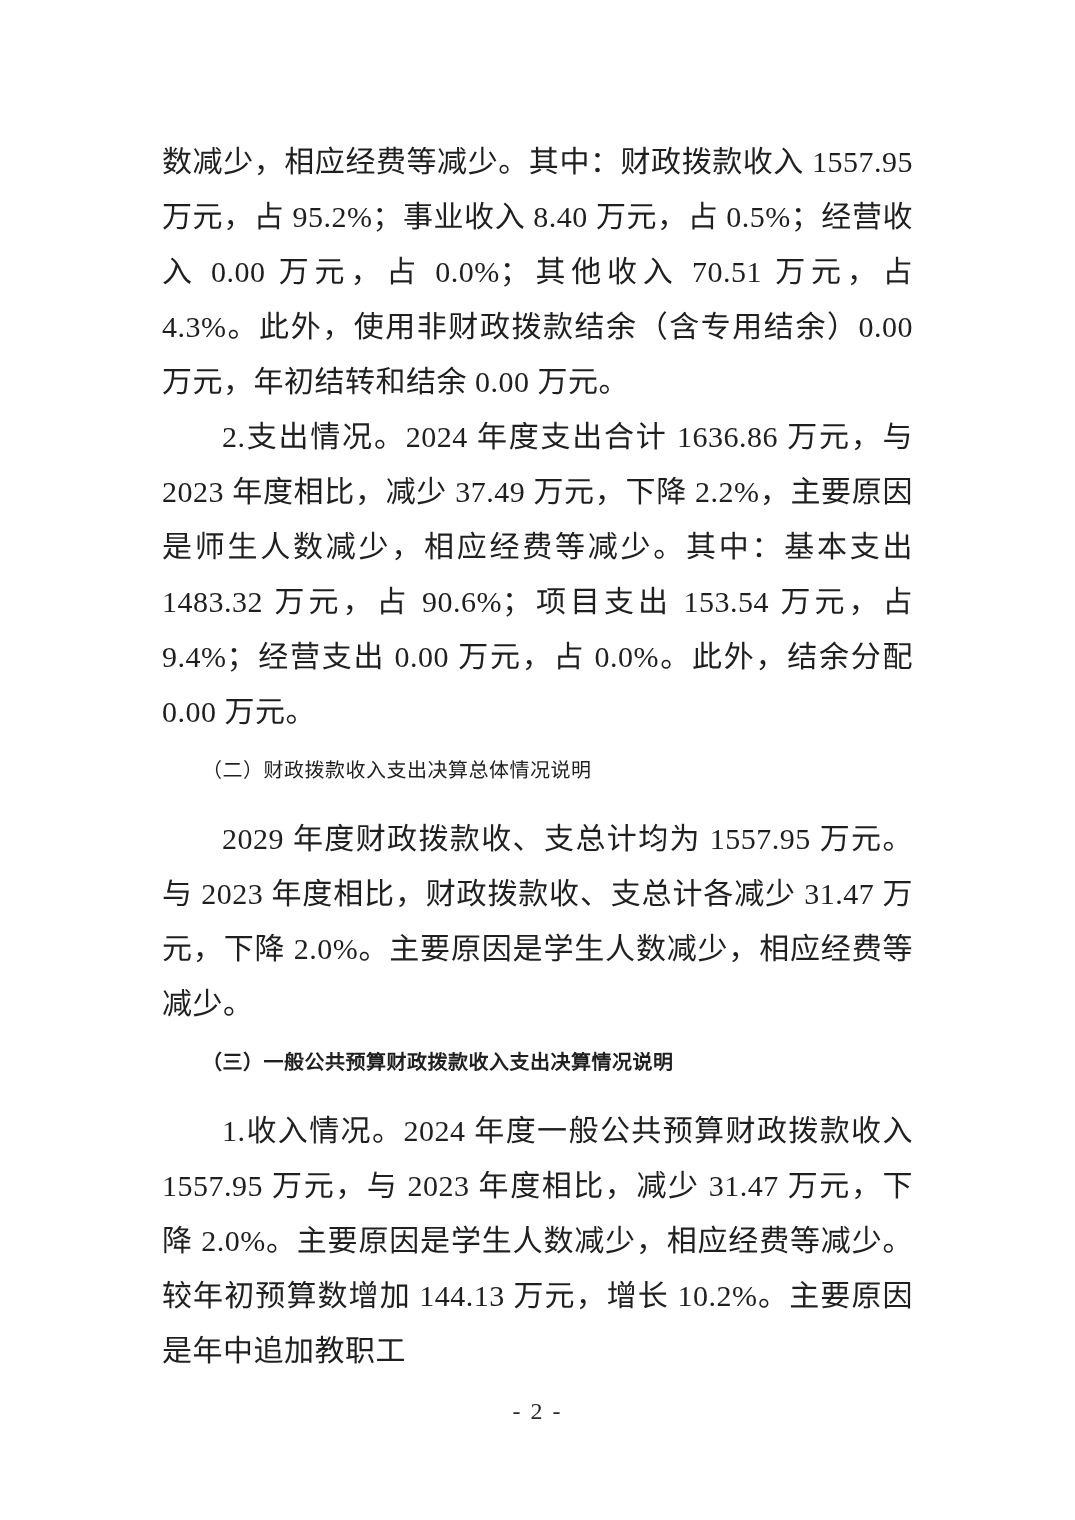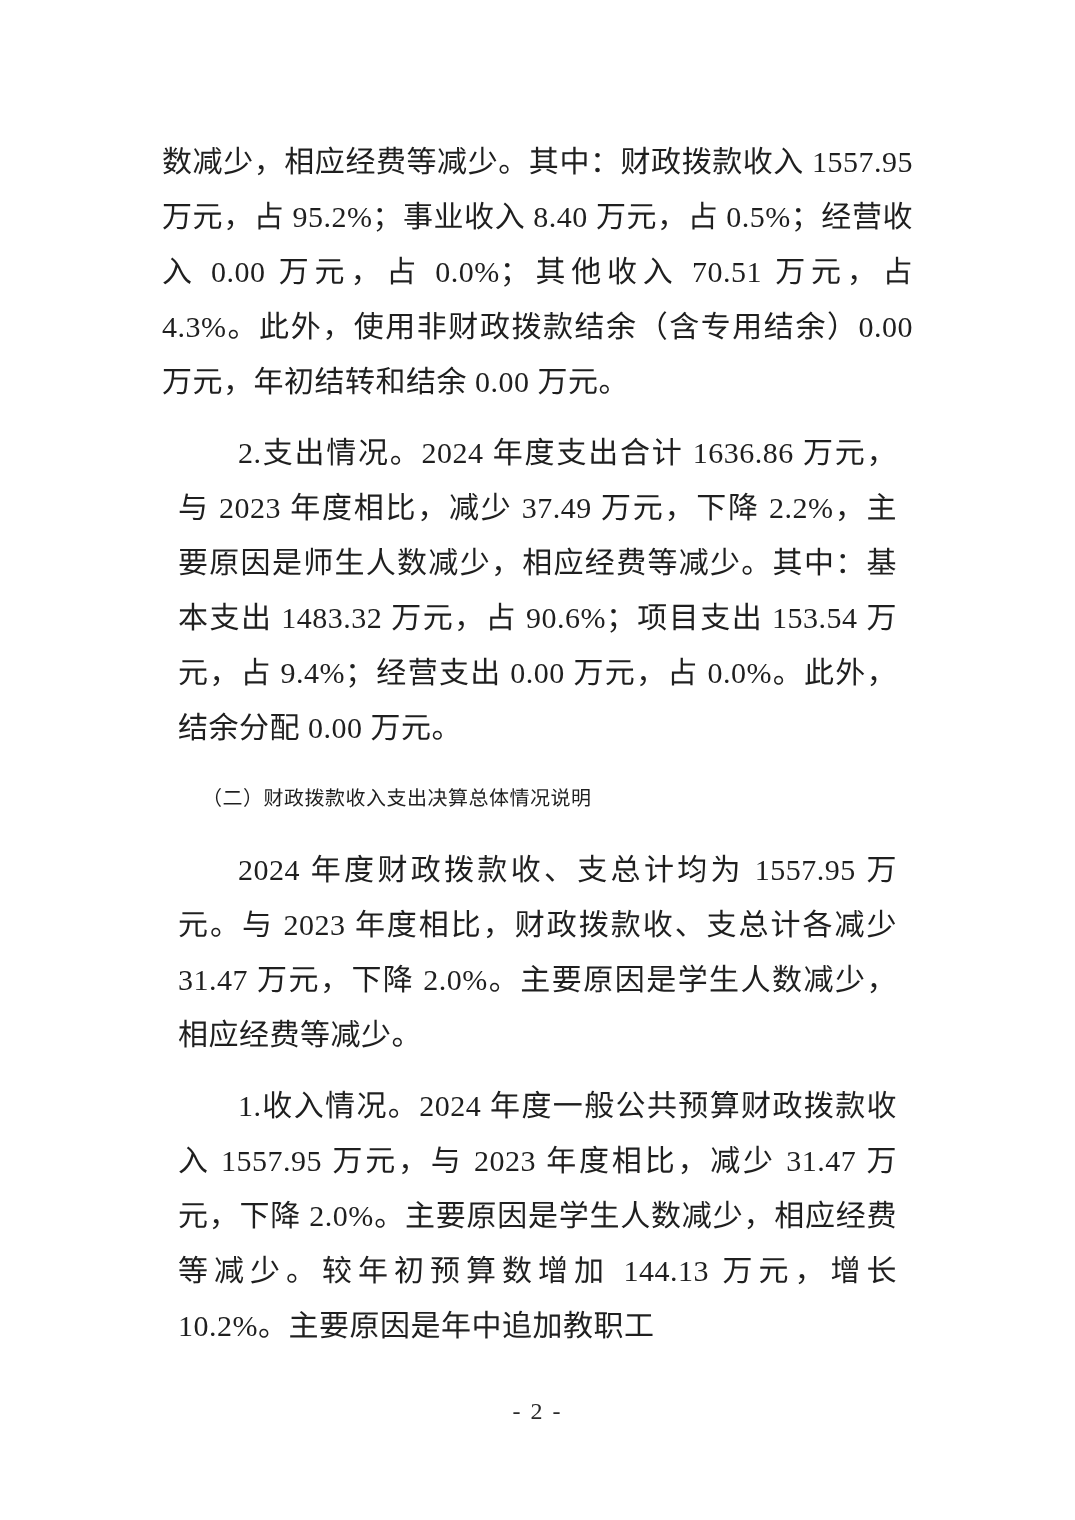--- a/index.html
+++ b/index.html
@@ -20,21 +20,21 @@
     position: absolute;
     top: 134px;
     left: 162px;
     width: 751px;
     font-size: 30px;
     line-height: 55px;
     text-align: justify;
     letter-spacing: 0.5px;
   }
   .para {
-    margin: 16px;
+    margin: 0;
     text-indent: 2em;
   }
   .para-continuation {
     margin: 0;
     text-indent: 0;
   }
   .section-heading {
     margin: 4px 0 13px 0;
     text-indent: 2em;
     font-size: 20px;
@@ -62,21 +62,22 @@
 <div class="page">
   <div class="content">
 
     <p class="para-continuation">数减少，相应经费等减少。其中：财政拨款收入 1557.95 万元，占 95.2%；事业收入 8.40 万元，占 0.5%；经营收入 0.00 万元，占 0.0%；其他收入 70.51 万元，占 4.3%。此外，使用非财政拨款结余（含专用结余）0.00 万元，年初结转和结余 0.00 万元。</p>
 
     <p class="para">2.支出情况。2024 年度支出合计 1636.86 万元，与 2023 年度相比，减少 37.49 万元，下降 2.2%，主要原因是师生人数减少，相应经费等减少。其中：基本支出 1483.32 万元，占 90.6%；项目支出 153.54 万元，占 9.4%；经营支出 0.00 万元，占 0.0%。此外，结余分配 0.00 万元。</p>
 
 
     <h3 class="section-heading">（二）财政拨款收入支出决算总体情况说明</h3>
 
-    <p class="para">2024 年度财政拨款收、支总计均为 1557.95 万元。与 2023 年度相比，财政拨款收、支总计各减少 31.47 万元，下降 2.0%。主要原因是学生人数减少，相应经费等减少。</p>
+    <p class="para">2029 年度财政拨款收、支总计均为 1557.95 万元。与 2023 年度相比，财政拨款收、支总计各减少 31.47 万元，下降 2.0%。主要原因是学生人数减少，相应经费等减少。</p>
 
+    <h3 class="section-heading bold">（三）一般公共预算财政拨款收入支出决算情况说明</h3>
 
     <p class="para">1.收入情况。2024 年度一般公共预算财政拨款收入 1557.95 万元，与 2023 年度相比，减少 31.47 万元，下降 2.0%。主要原因是学生人数减少，相应经费等减少。较年初预算数增加 144.13 万元，增长 10.2%。主要原因是年中追加教职工</p>
 
   </div>
 
   <div class="page-number">- 2 -</div>
 </div>
 
 </body></html>

